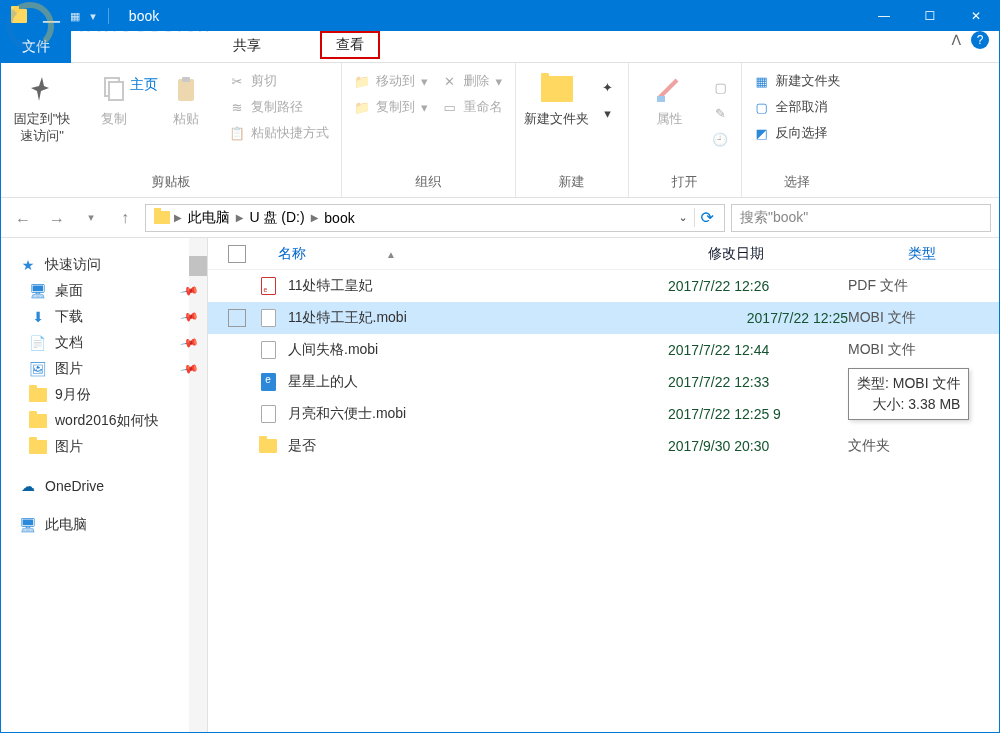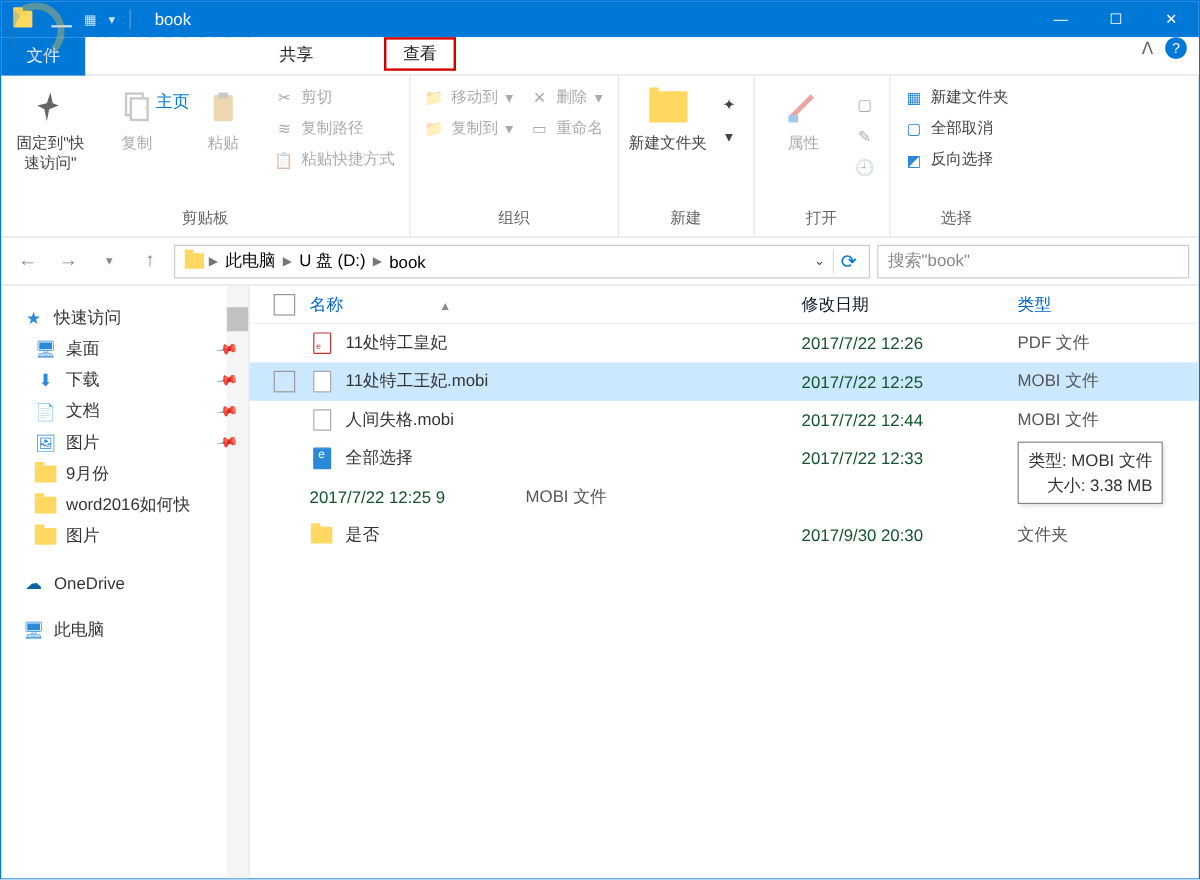--- a/index.html
+++ b/index.html
@@ -58,28 +58,28 @@
 .side .scroll{position:absolute;right:0;top:0;width:18px;height:100%;background:#f5f5f5;}
 .side .thumb{width:18px;height:20px;background:#c2c2c2;position:absolute;top:18px;}
 .nav-item{display:flex;align-items:center;gap:8px;padding:4px 10px 4px 28px;}
 .nav-item.head{padding-left:18px;font-weight:400;}
 .nav-item .pin{margin-left:auto;color:#888;font-size:12px;transform:rotate(35deg);}
 .nav-item .nico{width:18px;height:16px;display:inline-flex;align-items:center;justify-content:center;}
 .fico{width:18px;height:14px;background:#ffd862;position:relative;border-radius:1px;}
 .fico:before{content:"";position:absolute;top:-3px;left:0;width:8px;height:3px;background:#ffd862;border-radius:1px 1px 0 0;}
 
 .files{ flex:1; position:relative; font-size:14px; color:#333;}
-.cols{ display:flex; height:32px; align-items:center; border-bottom:1px solid #f0f0f0; padding-left:20px;}
+.cols{ display:flex; height:32px; align-items:center; border-bottom:1px solid #f0f0f0; padding-left:20px;gap:20px;}
 .cols .chk{width:18px;height:18px;border:1px solid #999;margin-right:12px;}
 .cols .c1{flex:0 0 410px;color:#0066cc;}
 .cols .c2{width:180px;color:#0f172a;}
 .cols .c3{color:#0066cc;}
 .cols .sort{color:#888;font-size:10px;margin-left:80px;}
 .row{display:flex;align-items:center;height:32px;padding-left:20px;}
-.row.sel{background:#cce8ff;}
+.row.sel{background:#cce8ff;text-align:right;}
 .row .chk{width:18px;height:18px;border:1px solid #999;margin-right:12px;visibility:hidden;}
 .row.sel .chk{visibility:visible;}
 .row .rico{width:20px;height:20px;margin-right:10px;display:inline-flex;align-items:center;justify-content:center;}
 .row .c1{flex:0 0 410px;display:flex;align-items:center;}
 .row .c2{width:180px;color:#14532d;}
 .row .c3{color:#555;}
 .page-ico{width:15px;height:18px;border:1px solid #aaa;background:#fff;border-radius:1px;}
 
 .tooltip{position:absolute;left:640px;top:130px;background:#fff;border:1px solid #888;padding:4px 8px;font-size:14px;line-height:1.5;box-shadow:2px 2px 4px rgba(0,0,0,.15);text-align:right;}
 
@@ -376,27 +376,33 @@
             </span>
             <span class="c2">2017/7/22 12:44</span>
             <span class="c3">MOBI 文件</span>
           </div>
           <div class="row">
             <span class="chk"></span>
             <span class="c1">
               <span class="rico">
                 <span class="page-ico" style="background:#2c88d9;border-color:#2c88d9;color:#fff;font-size:10px;text-align:center;">e</span>
               </span>
-              <span>全部选择</span>
+              <span>星星上的人</span>
             </span>
             <span class="c2">2017/7/22 12:33</span>
             <span class="c3">EPUB 文件</span>
           </div>
           <div class="row">
             <span class="chk"></span>
+            <span class="c1">
+              <span class="rico">
+                <span class="page-ico"></span>
+              </span>
+              <span>月亮和六便士.mobi</span>
+            </span>
             <span class="c2">2017/7/22 12:25 9</span>
             <span class="c3">MOBI 文件</span>
           </div>
           <div class="row">
             <span class="chk"></span>
             <span class="c1">
               <span class="rico">
                 <span class="fico"></span>
               </span>
               <span>是否</span>

